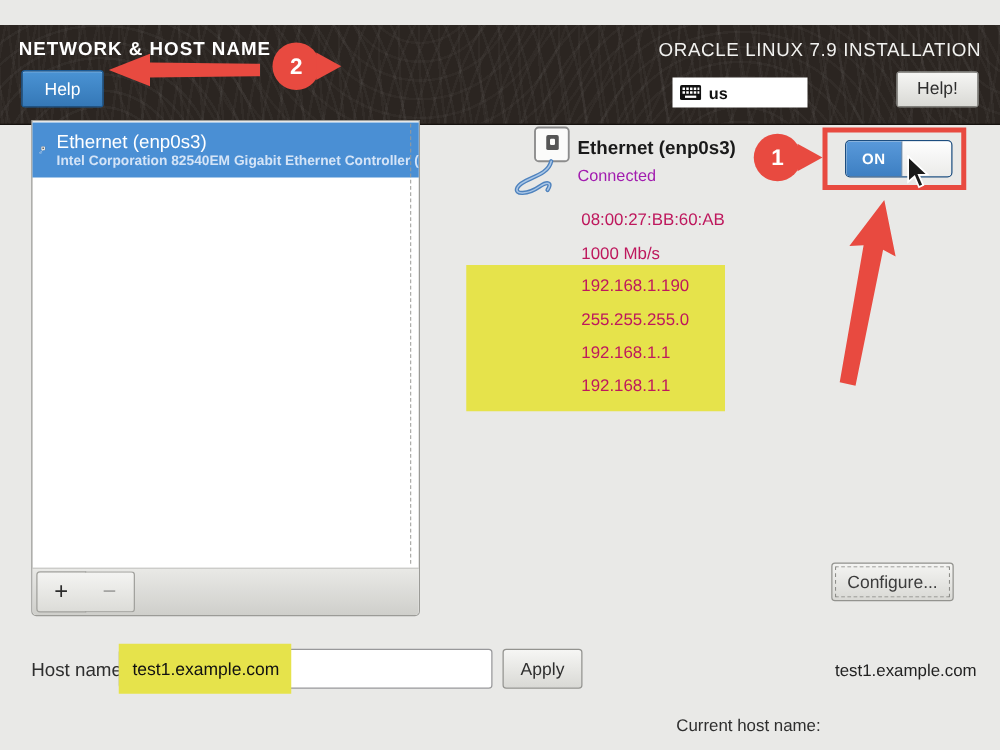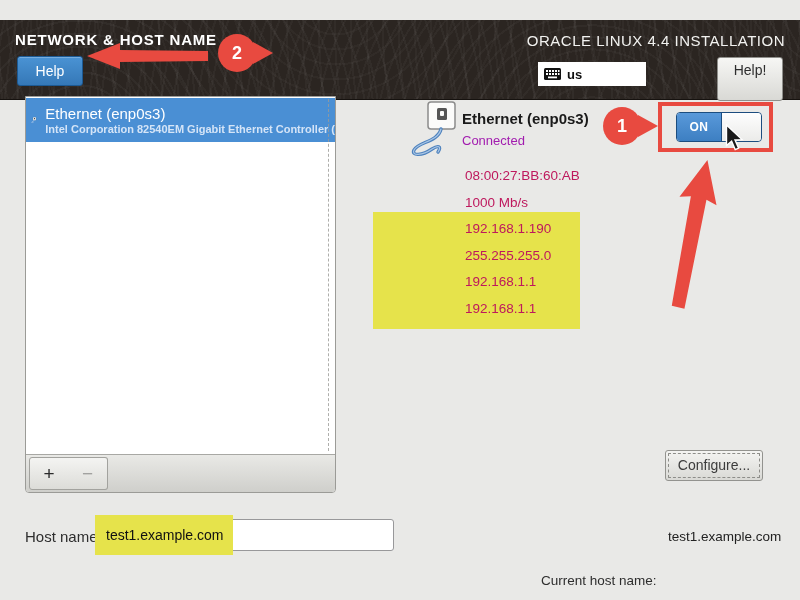--- a/index.html
+++ b/index.html
@@ -26,21 +26,21 @@
     background:linear-gradient(#4a93d4,#3578b7); border:1px solid #1c5a94; border-radius:3px;
     color:#fff; font-size:14px; text-align:center; line-height:28px; cursor:pointer;
     box-shadow:inset 0 1px 0 rgba(255,255,255,0.25);
   }
   .kbd-box {
     position:absolute; left:538px; top:42px; width:108px; height:24px;
     background:#ffffff; display:flex; align-items:center; padding-left:6px; gap:6px;
   }
   .kbd-box .layout { font-size:13px; font-weight:bold; color:#111; }
   .btn-help {
-    position:absolute; left:717px; top:37px; width:66px; height:44px;
+    position:absolute; left:717px; top:37px; width:66px; height:29px;
     background:linear-gradient(#f6f6f4,#d9d9d5); border:1px solid #8f8f8b; border-radius:3px;
     color:#2e2e2e; font-size:14px; text-align:center; line-height:25px; cursor:pointer;
   }
 
   
   .device-panel {
     position:absolute; left:25px; top:96px; width:311px; height:397px;
     background:#ffffff; border:1px solid #9b9b97; border-radius:0 0 4px 4px;
   }
   .device-row {
@@ -119,21 +119,21 @@
   svg.arrow-up1 { position:absolute; left:685px; top:160px; z-index:10; transform:rotate(13deg); transform-origin:22px 2px; }
   svg.cursor { position:absolute; left:725px; top:124px; z-index:11; }
 </style>
 </head>
 <body>
 
 <div id="screen">
 
   <div class="header">
     <div class="screen-title">NETWORK &amp; HOST NAME</div>
-    <div class="product-title">ORACLE LINUX 4.4 INSTALLATION</div>
+    <div class="product-title">ORACLE LINUX 7.9 INSTALLATION</div>
     <div class="btn-done">Help</div>
     <div class="kbd-box">
       <svg width="17" height="12" viewBox="0 0 17 12">
         <rect x="0" y="0" width="17" height="12" rx="1.5" fill="#111"></rect>
         <g fill="#fff">
           <rect x="2" y="2" width="2" height="2"></rect>
             <rect x="5" y="2" width="2" height="2"></rect>
             <rect x="8" y="2" width="2" height="2"></rect>
             <rect x="11" y="2" width="2" height="2"></rect>
             <rect x="14" y="2" width="1.5" height="2"></rect>
@@ -212,20 +212,21 @@
 
   <div class="btn-configure">
     <span>Configure...</span>
     <span class="focus-ring"></span>
   </div>
 
   <div class="host-label">Host name:</div>
   <div class="host-field"></div>
   <div class="hl-host"></div>
   <div class="host-text">test1.example.com</div>
+  <div class="btn-apply">Apply</div>
   <div class="cur-host-label">Current host name:</div>
   <div class="cur-host-value">test1.example.com</div>
 
   <div class="red-rect anno"></div>
 
   <div class="pin pin2 anno">
     <span class="tip"></span>
     <span class="num">2</span>
   </div>
   <svg class="arrow-left2" width="121" height="28" viewBox="0 0 121 28">

